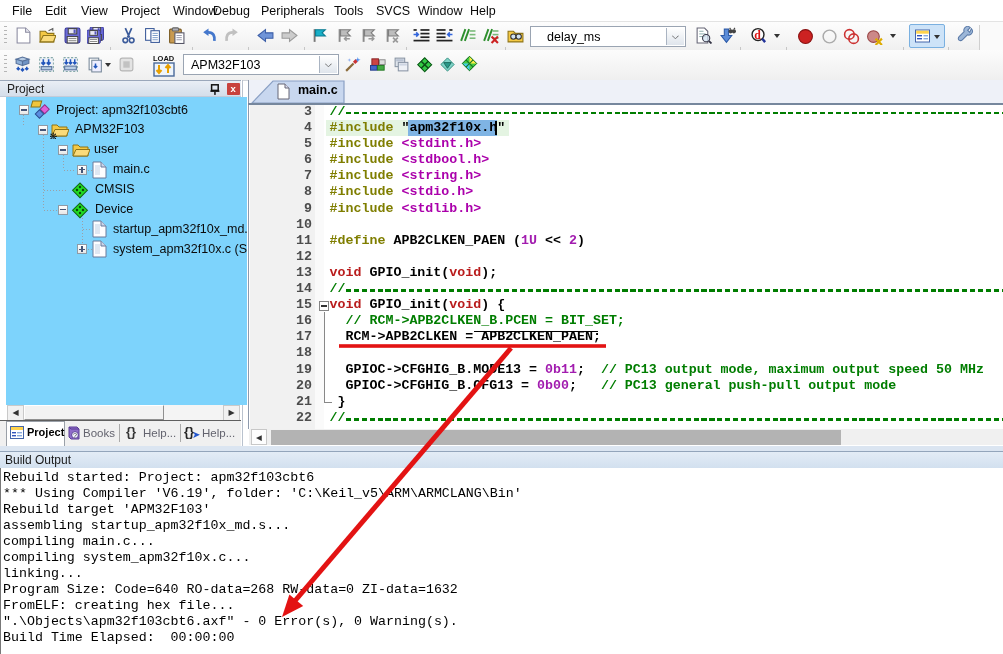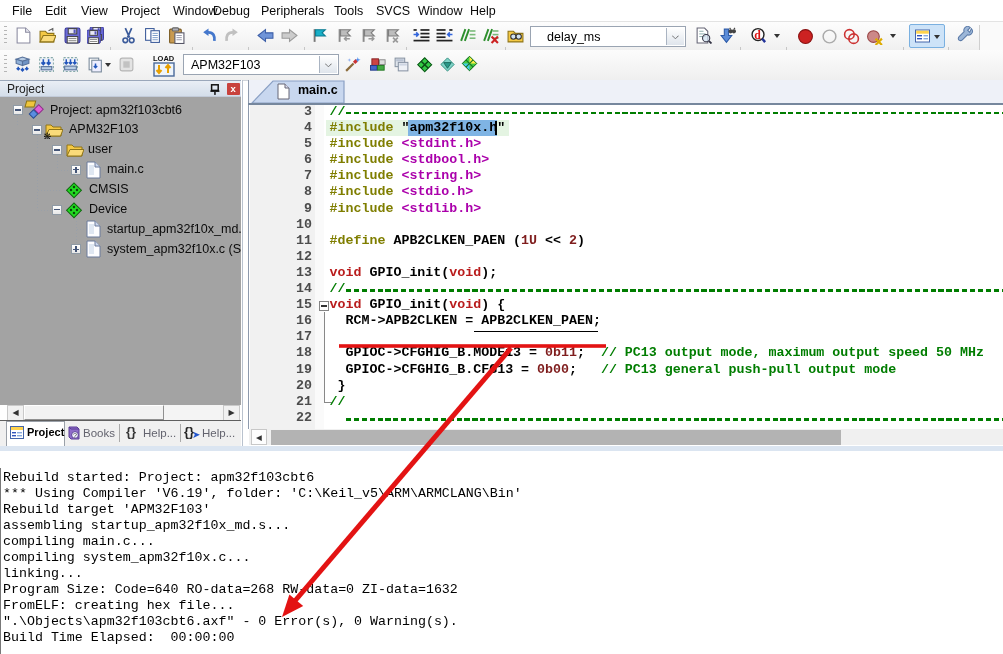--- a/index.html
+++ b/index.html
@@ -4,21 +4,21 @@
 <style>
   html,body{margin:0;padding:0;width:1003px;height:654px;overflow:hidden;background:#fff;
     font-family:"Liberation Sans",sans-serif;}
   .abs{position:absolute;}
   .mono{font-family:"Liberation Mono",monospace;font-weight:bold;font-size:13.3px;
     line-height:16.1px;white-space:pre;}
   .g{color:#007d00;}
   .o{color:#7f7e00;}
   .m{color:#ab00ab;}
   .b{color:#b91c1c;}
-  .n{color:#7f1d1d;}
+  .n{color:#a21caf;}
   .sep1{position:absolute;top:25px;width:1px;height:22px;background:#c6c6c6;}
   .sep2{position:absolute;top:55px;width:1px;height:22px;background:#c6c6c6;}
   .ico{position:absolute;width:17px;height:17px;}
   .menu-item{position:absolute;top:3.5px;font-size:12.5px;color:#0a0a0a;}
   .trtxt{font-size:12.5px;color:#0b0b0b;white-space:nowrap;}
   .box9{width:10px;height:10px;background:linear-gradient(#fff,#e7e7e7);border:1px solid #8f9aa5;box-sizing:border-box;}
   .minus{width:6px;height:1.5px;background:#445577;}
   .dotv{width:1px;background-image:repeating-linear-gradient(to bottom,#9aa0a8 0 1px,transparent 1px 3px);}
   .doth{height:1px;background-image:repeating-linear-gradient(to right,#9aa0a8 0 1px,transparent 1px 3px);}
   .dashln{left:96.6px;width:658px;height:2.6px;background-image:repeating-linear-gradient(to right,#007d00 0 5.1px,transparent 5.1px 7.9px);}
@@ -361,21 +361,21 @@
 
     <svg class="abs" style="left:210px;top:3px;" width="10" height="11" viewBox="0 0 10 11">
       <rect x="1.6" y="0.8" width="6.6" height="5.6" fill="none" stroke="#111" stroke-width="1.5"></rect>
       <rect x="0.4" y="6.4" width="9" height="1.5" fill="#111"></rect>
       <rect x="4.2" y="7.9" width="1.5" height="3" fill="#111"></rect>
     </svg>
 
     <div class="abs" style="left:227px;top:2px;width:12.5px;height:12px;background:#c8423d;border:none;border-radius:1px;color:#fff;font-size:9.5px;font-weight:bold;text-align:center;line-height:12px;">x</div>
   </div>
 
-  <div class="abs" style="left:0;top:17px;width:241px;height:308px;background:#a3a3a3;overflow:hidden;" id="tree">
+  <div class="abs" style="left:6px;top:17px;width:241px;height:308px;background:#7dd3fc;overflow:hidden;" id="tree">
 
     <div class="abs dotv" style="left:17px;top:18px;height:10px;"></div>
     <div class="abs dotv" style="left:37px;top:38px;height:75px;"></div>
     <div class="abs doth" style="left:38px;top:92.6px;width:22px;"></div>
     <div class="abs doth" style="left:38px;top:112.5px;width:13px;"></div>
     <div class="abs dotv" style="left:57px;top:58px;height:15px;"></div>
     <div class="abs doth" style="left:58px;top:72.7px;width:12px;"></div>
     <div class="abs doth" style="left:82px;top:72.7px;width:5px;"></div>
     <div class="abs dotv" style="left:76px;top:118px;height:35px;"></div>
     <div class="abs doth" style="left:77px;top:132.4px;width:8px;"></div>
@@ -533,39 +533,43 @@
 <span class="o">#include</span> <span class="m">&lt;stdbool.h&gt;</span>
 <span class="o">#include</span> <span class="m">&lt;string.h&gt;</span>
 <span class="o">#include</span> <span class="m">&lt;stdio.h&gt;</span>
 <span class="o">#include</span> <span class="m">&lt;stdlib.h&gt;</span>
 
 <span class="o">#define</span> APB2CLKEN_PAEN (<span class="n">1U</span> &lt;&lt; <span class="n">2</span>)
 
 <span class="b">void</span> GPIO_init(<span class="b">void</span>);
 <span class="g">//</span>
 <span class="b">void</span> GPIO_init(<span class="b">void</span>) {
+  <span class="g">// RCM-&gt;APB2CLKEN_B.PCEN = BIT_SET;</span>
   RCM-&gt;APB2CLKEN = APB2CLKEN_PAEN;
 
   GPIOC-&gt;CFGHIG_B.MODE13 = <span class="n">0b11</span>;  <span class="g">// PC13 output mode, maximum output speed 50 MHz</span>
   GPIOC-&gt;CFGHIG_B.CFG13 = <span class="n">0b00</span>;   <span class="g">// PC13 general push-pull output mode</span>
  }
 <span class="g">//</span></div>
 
     <div class="abs" style="left:225px;top:225.9px;width:124px;height:1.5px;background:#000;"></div>
   </div>
 
   <div class="abs" style="left:1px;top:349px;width:754px;height:16px;background:#f0f0f0;">
     <div class="abs" style="left:2px;top:0px;width:16px;height:16px;background:#fdfdfd;border:1px solid #c8c8c8;box-sizing:border-box;color:#333;font-size:7.5px;text-align:center;line-height:15px;">◀</div>
     <div class="abs" style="left:22px;top:0.5px;width:570px;height:15px;background:#b3b3b3;"></div>
   </div>
 </div>
 
 <div class="abs" style="left:0;top:446px;width:1003px;height:5px;background:#dbe5f1;"></div>
 
 <div class="abs" style="left:0;top:451px;width:1003px;height:203px;">
+  <div class="abs" style="left:0;top:0;width:1003px;height:16px;background:linear-gradient(#e3ecf6,#d2e0ef);border-top:1px solid #93a5bb;">
+    <span class="abs" style="left:5px;top:1px;font-size:12px;color:#1a1a1a;">Build Output</span>
+  </div>
   <div class="abs" style="left:0;top:17px;width:1003px;height:186px;background:#fff;border-left:1.5px solid #777;">
     <div class="abs" style="left:2px;top:2px;font-family:'Liberation Mono',monospace;font-size:13.3px;line-height:16.05px;white-space:pre;color:#000;">Rebuild started: Project: apm32f103cbt6
 *** Using Compiler 'V6.19', folder: 'C:\Keil_v5\ARM\ARMCLANG\Bin'
 Rebuild target 'APM32F103'
 assembling startup_apm32f10x_md.s...
 compiling main.c...
 compiling system_apm32f10x.c...
 linking...
 Program Size: Code=640 RO-data=268 RW-data=0 ZI-data=1632
 FromELF: creating hex file...

